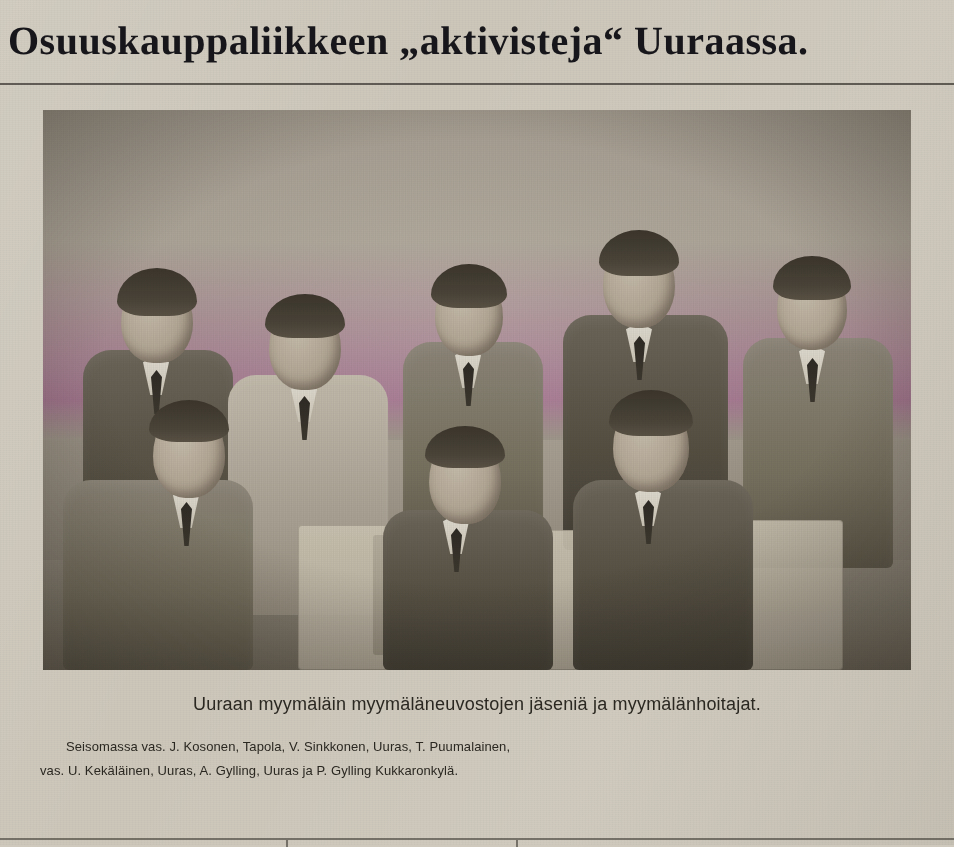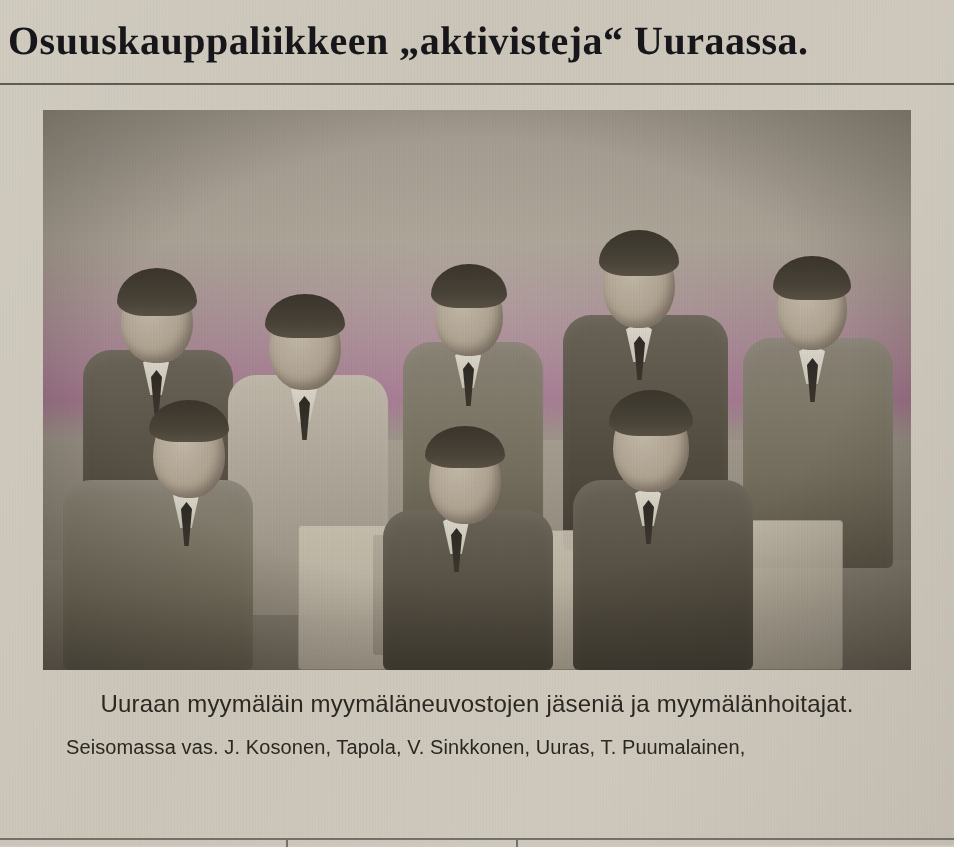--- a/index.html
+++ b/index.html
@@ -160,32 +160,32 @@
   }
 
   
   .caption-main {
     position: absolute;
     left: 43px;
     top: 693px;
     width: 868px;
     text-align: center;
     font-family: "Liberation Sans", sans-serif;
-    font-size: 24px;
+    font-size: 18px;
     line-height: 22px;
     color: #2b2822;
     letter-spacing: 0.2px;
   }
   .caption-body {
     position: absolute;
     left: 40px;
     top: 735px;
     width: 878px;
     font-family: "Liberation Sans", sans-serif;
-    font-size: 20px;
+    font-size: 13px;
     line-height: 24px;
     color: #2b2822;
     letter-spacing: 0.1px;
     text-align: justify;
   }
   .caption-body .indent { text-indent: 26px; }
   .rule-bottom {
     position: absolute;
     left: 0;
     top: 838px;
@@ -287,20 +287,21 @@
 
       <div class="photo-grain"></div>
       <div class="vignette"></div>
     </div>
   </div>
 
   <div class="caption-main">Uuraan myymäläin myymäläneuvostojen jäseniä ja myymälänhoitajat.</div>
 
   <div class="caption-body">
     <div class="indent">Seisomassa vas. J. Kosonen, Tapola, V. Sinkkonen, Uuras, T. Puumalainen,</div>
+    <div>vas. U. Kekäläinen, Uuras, A. Gylling, Uuras ja P. Gylling Kukkaronkylä.</div>
   </div>
 
   <div class="rule-bottom"></div>
   <div class="tick" style="left:286px;"></div>
   <div class="tick" style="left:516px;"></div>
 
   <div class="grain"></div>
 </div>
 
 </body></html>

